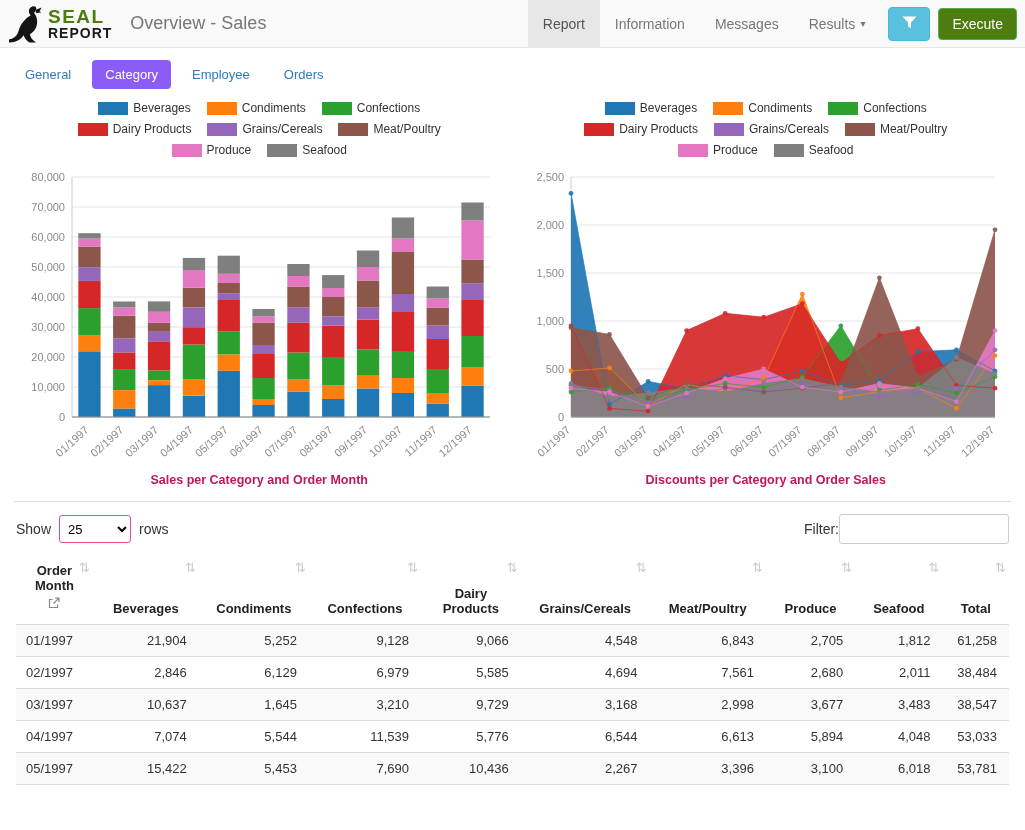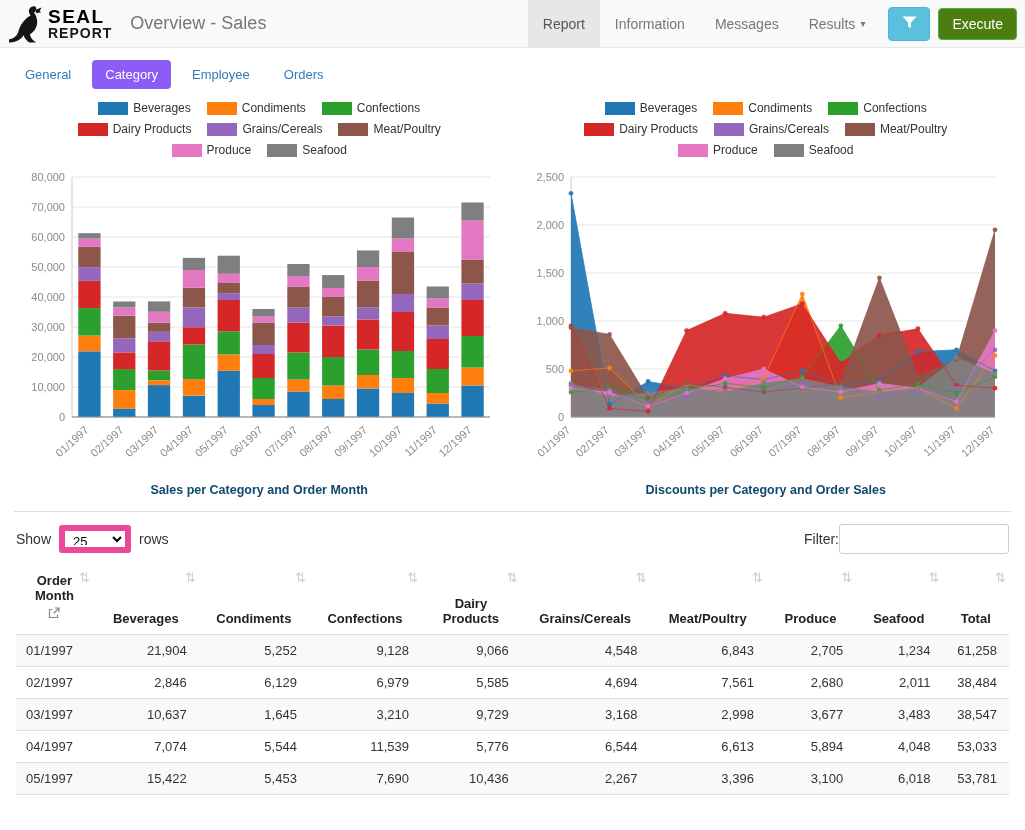--- a/index.html
+++ b/index.html
@@ -33,30 +33,30 @@
   .tab.active{background:#337ab7;color:#fff}
 
   
   .charts-row{display:flex;padding:2px 6px 0}
   .chart-col{width:50%;display:flex;flex-direction:column;align-items:center}
   .legend{display:flex;flex-wrap:wrap;justify-content:center;max-width:380px;
           column-gap:16px;row-gap:7px;margin:6px 0 10px}
   .legend-item{display:flex;align-items:center;gap:5px;font-size:12px;color:#333;
                white-space:nowrap;cursor:pointer}
   .legend-swatch{width:30px;height:13px;display:inline-block}
-  .chart-caption{font-size:12.5px;font-weight:bold;color:#0c4a6e;margin-top:14px}
+  .chart-caption{font-size:12.5px;font-weight:bold;color:#be185d;margin-top:4px}
   svg text{font-family:"Liberation Sans",sans-serif}
 
   .divider{border:none;border-top:1px solid #ddd;margin:14px 14px 0}
 
   
   .controls-row{display:flex;align-items:center;justify-content:space-between;
                 padding:12px 16px 6px;font-size:14px}
   .show-rows{display:flex;align-items:center;gap:8px}
-  .show-rows select{height:28px;font-size:13px;border:6px solid #ec4899;border-radius:3px;
+  .show-rows select{height:28px;font-size:13px;border:1px solid #ec4899;border-radius:3px;
                     padding:2px 4px;min-width:72px;background:#fff}
   .filter-box{display:flex;align-items:center;}
   .filter-box input{width:170px;height:30px;border:1px solid #ccc;border-radius:3px;
                     padding:0 8px;font-size:13px}
 
   
   .data-table{width:calc(100% - 32px);margin:6px 16px 0;border-collapse:collapse;
               table-layout:fixed;font-size:13px}
   .data-table th{position:relative;vertical-align:bottom;text-align:center;font-weight:bold;
                  padding:6px 4px 8px;border-bottom:1px solid #ddd;color:#222;cursor:pointer;height:68px}
@@ -78,21 +78,21 @@
 
   <header class="navbar">
     <div class="brand">
       <span class="logo">
         <svg width="34" height="38" viewBox="0 0 36 40">
           <path fill="#151515" d="M27.5 1.2c-3 0-5.4 2.4-5.4 5.4 0 1.7.8 3.2 2 4.2C17.5 14.6 13 20.8 11 28c-1.3 4.6-5 7.6-9.8 8.2L1 39.5c6.6.3 12.4-2.6 15.6-7.6.9 3.2 3 5.9 6 7.6h7.2c-3.6-1.9-6-4.8-6.6-8.6 4.6-2.7 7.7-7.7 7.7-13.4 0-3.6-1.3-6.9-3.4-9.4 1.4-1 2.4-2.6 2.4-4.5 0-1.5-1.1-2.4-2.4-2.4z"></path>
           <path fill="#151515" d="M29.5 4.8l6-2.3-2 3.9 1.7 1.3-5.7.7z"></path>
         </svg>
       </span>
       <span class="brand-text">
-        <span class="brand-seal" id="brand-seal" style="color: #000000;">SEAL</span>
+        <span class="brand-seal" id="brand-seal" style="color: #4d7c0f;">SEAL</span>
         <span class="brand-report">REPORT</span>
       </span>
       <span class="page-title">Overview - Sales</span>
     </div>
     <nav class="nav-menu" id="nav-items">
         <a class="nav-item active">
           <span>Report</span>
         </a>
         <a class="nav-item">
           <span>Information</span>
@@ -545,21 +545,21 @@
     <tbody id="tbody">
         <tr>
           <td class="month">01/1997</td>
           <td>21,904</td>
           <td>5,252</td>
           <td>9,128</td>
           <td>9,066</td>
           <td>4,548</td>
           <td>6,843</td>
           <td>2,705</td>
-          <td>1,234</td>
+          <td>1,812</td>
           <td>61,258</td>
         </tr>
         <tr>
           <td class="month">02/1997</td>
           <td>2,846</td>
           <td>6,129</td>
           <td>6,979</td>
           <td>5,585</td>
           <td>4,694</td>
           <td>7,561</td>

